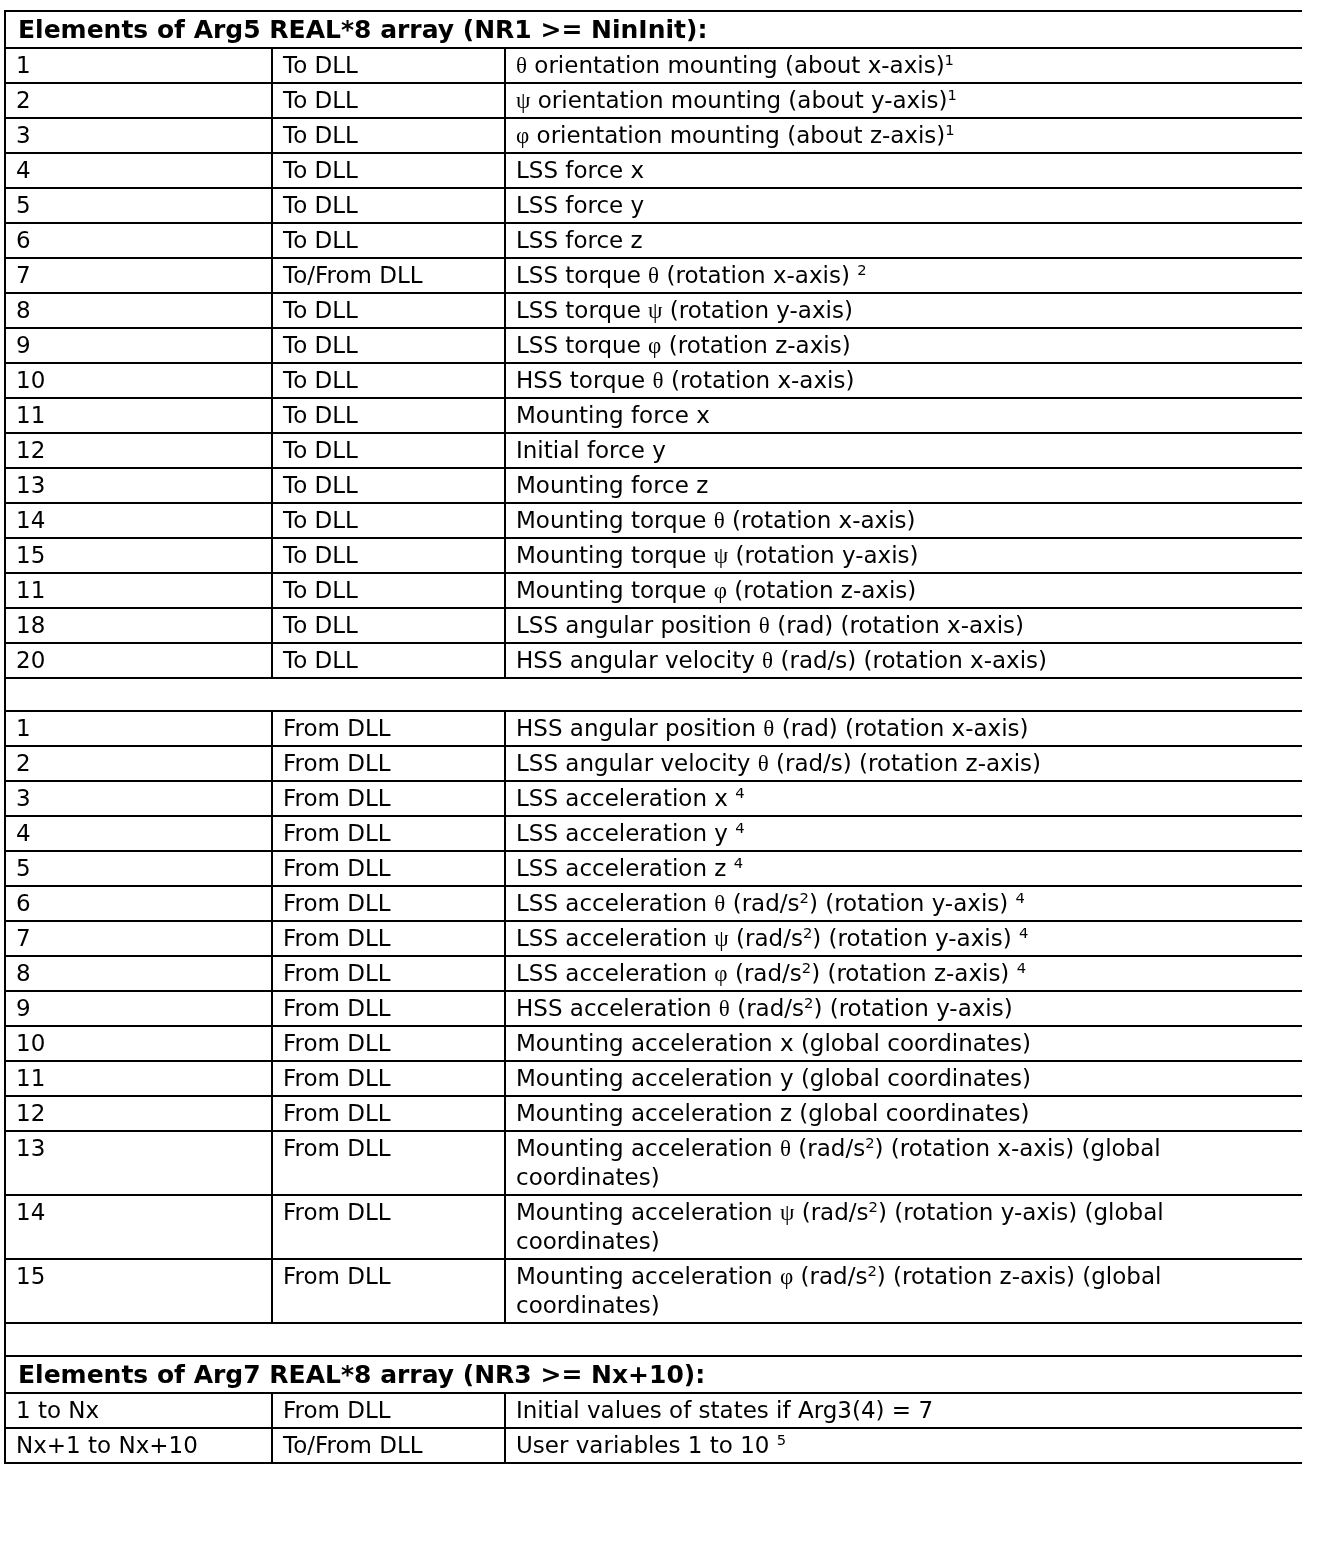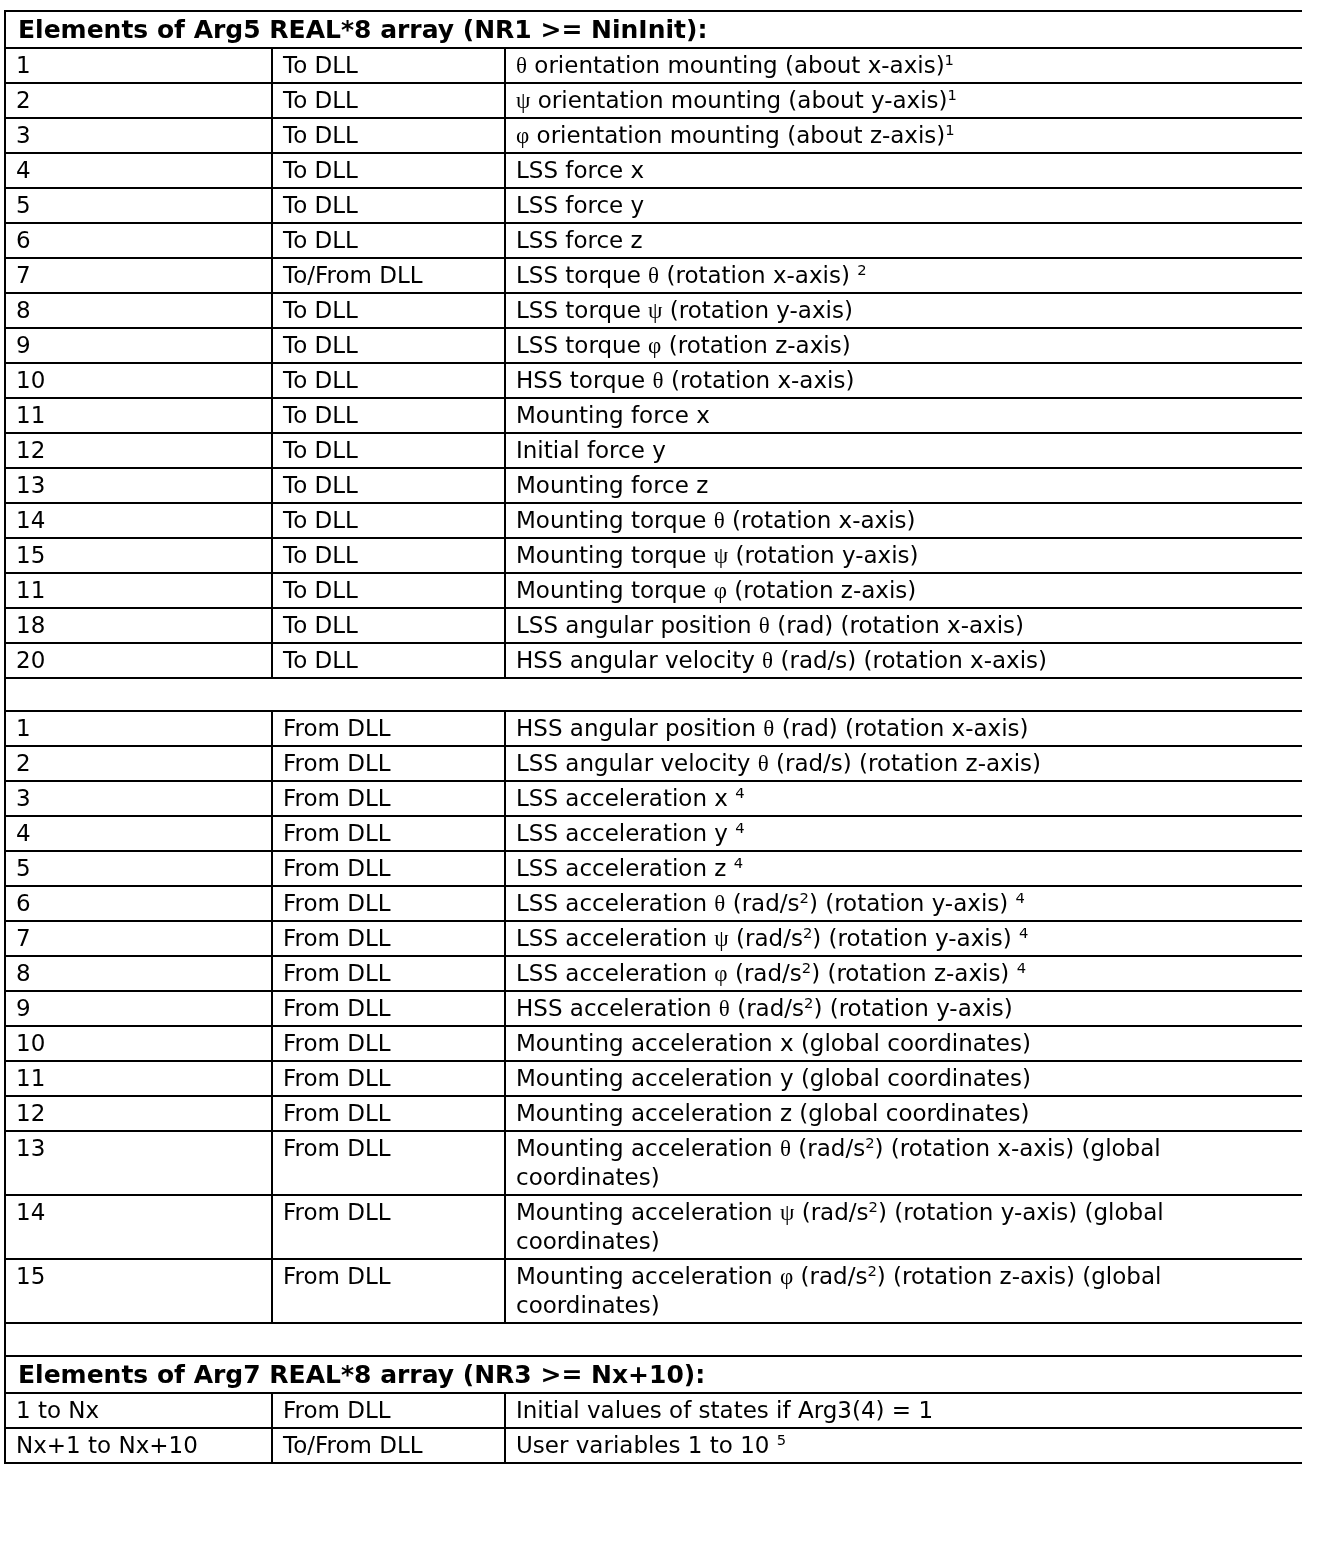--- a/index.html
+++ b/index.html
@@ -235,21 +235,21 @@
         </tr>
         <tr class="spacer-row">
           <td colspan="3"></td>
         </tr>
         <tr class="header-row">
           <td colspan="3">Elements of Arg7 REAL*8 array (NR3 &gt;= Nx+10):</td>
         </tr>
         <tr>
           <td>1 to Nx</td>
           <td>From DLL</td>
-          <td>Initial values of states if Arg3(4) = 1</td>
+          <td>Initial values of states if Arg3(4) = 7</td>
         </tr>
         <tr>
           <td>Nx+1 to Nx+10</td>
           <td>To/From DLL</td>
           <td>User variables 1 to 10 <sup class="fnote">5</sup></td>
         </tr>
       </tbody>
   </table>
 </div>
 

